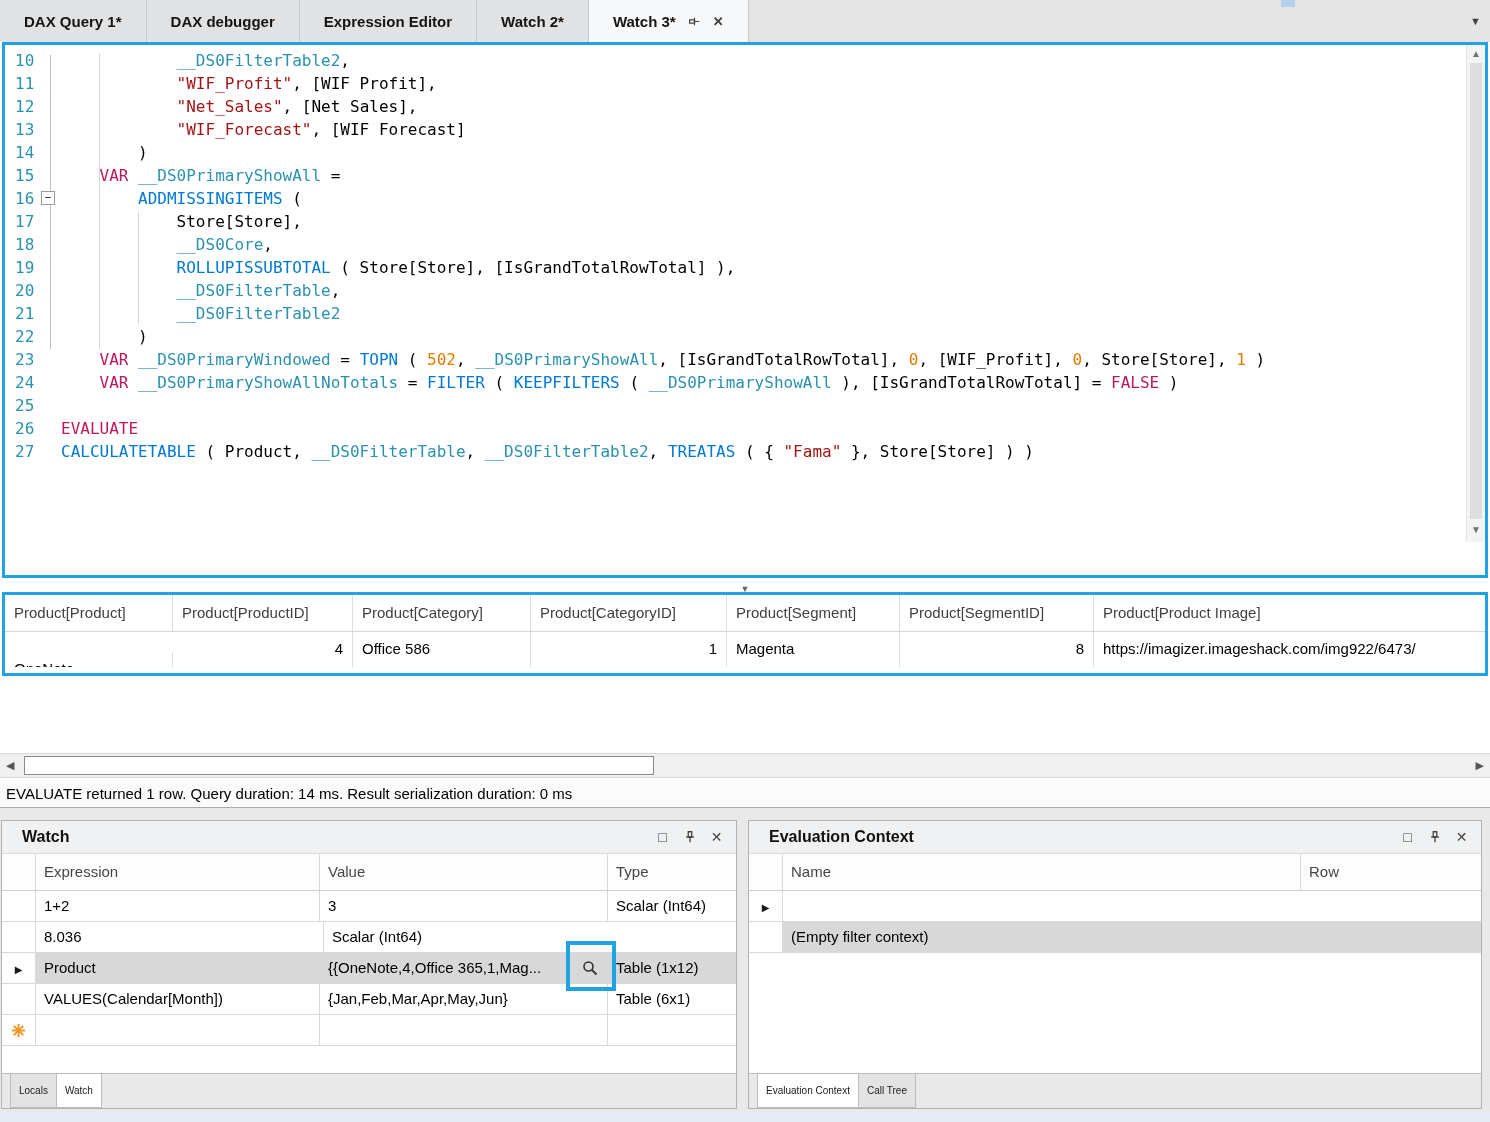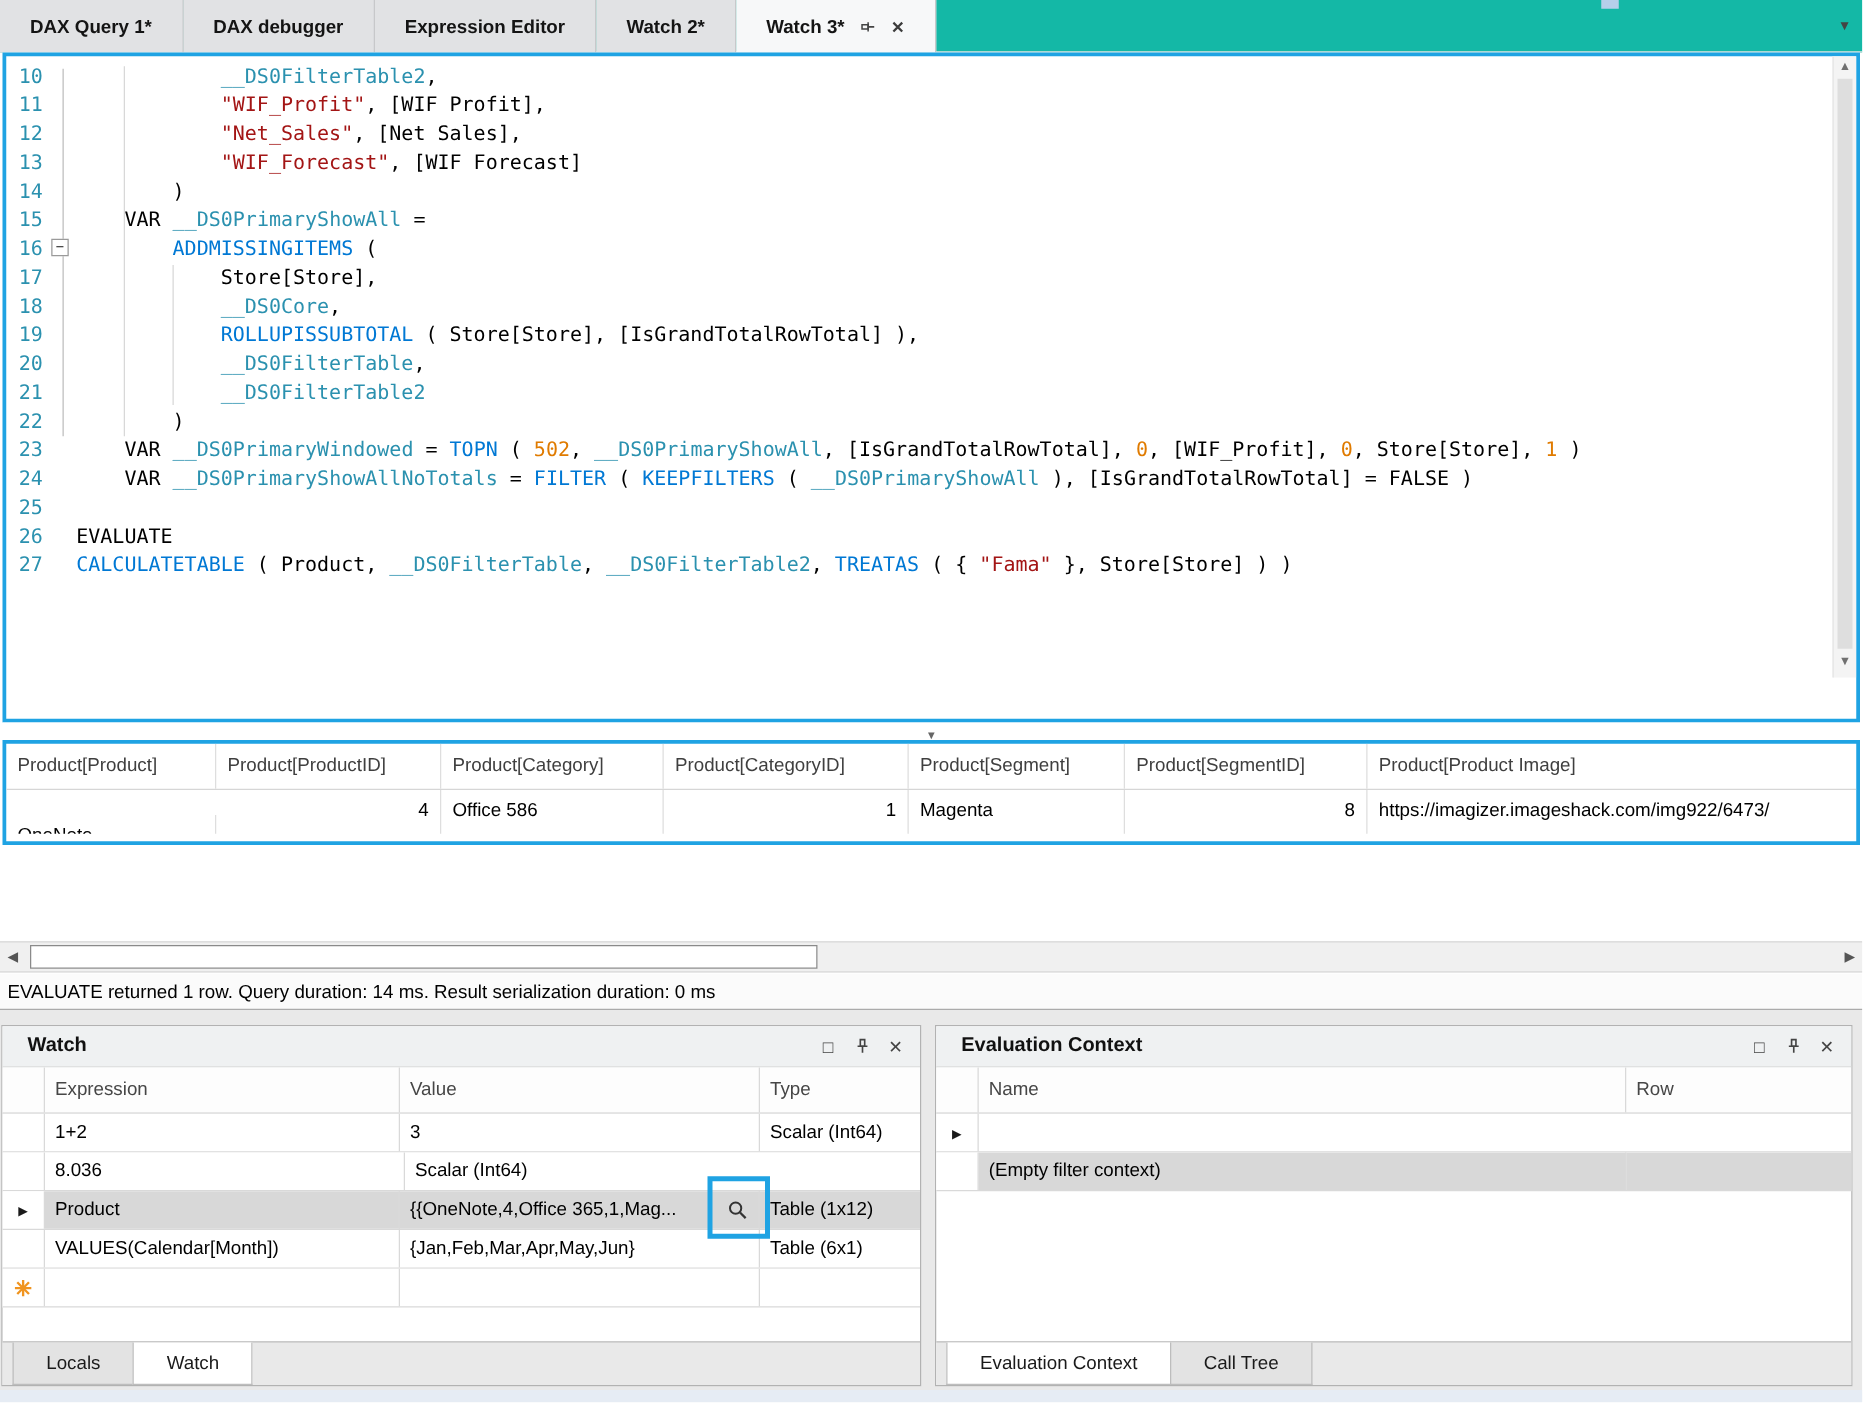--- a/index.html
+++ b/index.html
@@ -1,41 +1,41 @@
 <!DOCTYPE html>
 <html><head>
 <meta charset="utf-8">
 <style>
   * { margin:0; padding:0; box-sizing:border-box; }
   body { font-family:"Liberation Sans",sans-serif; background:#ffffff; }
   #root { position:relative; width:1490px; height:1122px; background:#fff; overflow:hidden; font-size:15px; color:#1a1a1a; }
 
   
-  .tabbar { position:absolute; left:0; top:0; width:100%; height:42px; background:#14b8a6; border-bottom:1px solid #e2e2e2; }
+  .tabbar { position:absolute; left:0; top:0; width:100%; height:42px; background:#e5e5e5; border-bottom:1px solid #e2e2e2; }
   .tabstrip { display:flex; height:42px; }
   .tab { display:flex; align-items:center; padding:0 24px; background:#e1e2e4; border-right:1px solid #c7c8ca; font-weight:bold; font-size:15px; color:#141414; white-space:nowrap; }
   .tab.active { background:#f7f8f9; }
   .ticon { margin-left:12px; color:#3c3c3c; font-size:13px; display:inline-flex; align-items:center; }
   .tab-dropdown { position:absolute; right:9px; top:15px; color:#444; font-size:11px; }
   .blue-fragment { position:absolute; left:1281px; top:0; width:14px; height:7px; background:#b5cfea; }
 
   
   .editor { position:absolute; left:2px; top:42px; width:1486px; height:536px; border:3px solid #1fa3e3; background:#fff; overflow:hidden; }
   .indent-guide { position:absolute; width:1px; background:#d8d8d8; }
   .ig1 { left:94px; top:8px; height:296px; }
   .ig2 { left:133px; top:167px; height:112px; }
   .fold-line { position:absolute; left:45px; top:10px; width:1px; height:294px; background:#bdbdbd; }
   .code-lines { position:absolute; left:0; top:4px; right:22px; }
   .cl { display:flex; height:23px; line-height:23px; font-family:"DejaVu Sans Mono","Liberation Mono",monospace; font-size:16px; }
   .ln { width:34px; flex:none; padding-left:10px; color:#2b91af; }
   .fold { width:22px; flex:none; position:relative; }
   .foldbox { position:absolute; left:2px; top:4px; width:14px; height:14px; border:1px solid #9a9a9a; background:#fff; font-size:11px; line-height:12px; text-align:center; color:#333; z-index:3; }
   .code { white-space:pre; flex:1; font-family:inherit; }
   .tok-p { color:#000000; }
-  .tok-k { color:#000000; }
+  .tok-k { color:#be185d; }
   .tok-f { color:#0078d4; }
   .tok-v { color:#2b91af; }
   .tok-s { color:#a31515; }
   .tok-num { color:#e07b00; }
   .vscroll { position:absolute; right:0; top:0; width:19px; height:497px; background:#f4f4f4; border-left:1px solid #e4e4e4; }
   .vs-up { position:absolute; top:3px; left:0; width:100%; text-align:center; color:#707070; font-size:10px; }
   .vs-thumb { position:absolute; left:3px; top:18px; width:12px; height:456px; background:#dedede; }
   .vs-down { position:absolute; top:479px; left:0; width:100%; text-align:center; color:#707070; font-size:10px; }
 
   
@@ -78,21 +78,21 @@
   .expand { font-size:10px; color:#1a1a1a; line-height:30px; }
   .sel .datacell { background:#d8d8d8; }
   .muted .datacell { background:#d8d8d8; }
   .wexp { width:284px; }
   .wval { width:288px; display:flex; align-items:center; }
   .wval .valtext { flex:1; overflow:hidden; white-space:nowrap; }
   .mag { flex:none; display:inline-flex; margin-left:4px; }
   .ename { width:518px; }
 
   .ptabs { position:absolute; left:0; bottom:0; width:100%; height:35px; background:#e9e9e9; border-top:1px solid #bdbdbd; display:flex; padding-left:8px; }
-  .ptab { padding:0 26px; line-height:33px; background:#e3e3e3; border:1px solid #bdbdbd; border-top:none; margin-right:-1px; color:#1a1a1a; font-size:15px; white-space:nowrap;text-align:right; }
+  .ptab { padding:0 8px; line-height:33px; background:#e3e3e3; border:1px solid #bdbdbd; border-top:none; margin-right:-1px; color:#1a1a1a; font-size:10px; white-space:nowrap;text-align:right; }
   .ptab.active { background:#fff; }
 
   .highlight-box { position:absolute; left:566px; top:941px; width:50px; height:50px; border:4px solid #1fa3e3; z-index:20; pointer-events:none; }
 </style>
 </head>
 <body>
 
 <div id="root">
 
   <div class="tabbar">

